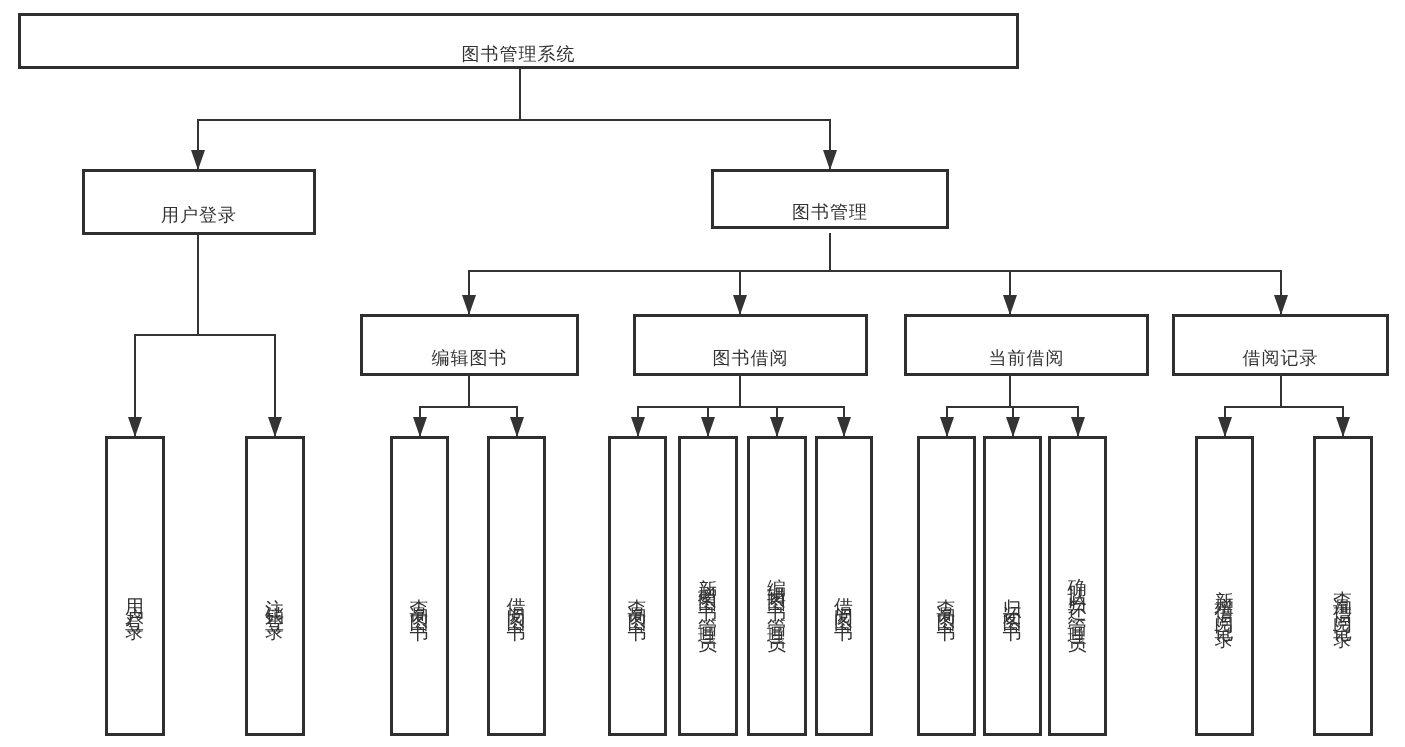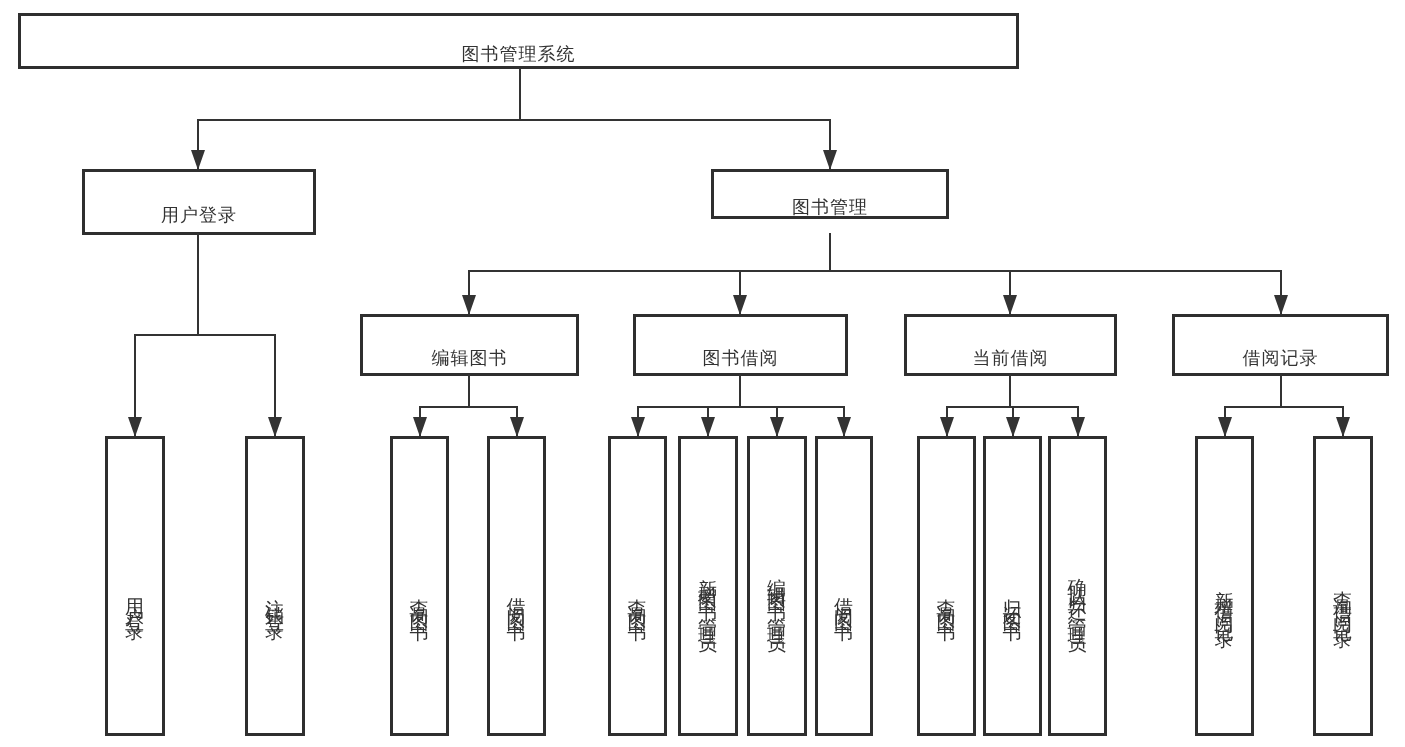--- a/index.html
+++ b/index.html
@@ -31,31 +31,31 @@
 
 <div class="canvas">
 
   <div class="node" style="left:18px;top:13px;width:1001px;height:56px;">
     <span class="lbl">图书管理系统</span>
   </div>
 
   <div class="node" style="left:82px;top:169px;width:234px;height:66px;">
     <span class="lbl">用户登录</span>
   </div>
-  <div class="node" style="left:711px;top:169px;width:238px;height:50px;">
+  <div class="node" style="left:711px;top:169px;width:238px;height:60px;">
     <span class="lbl">图书管理</span>
   </div>
 
   <div class="node" style="left:360px;top:314px;width:219px;height:62px;">
     <span class="lbl">编辑图书</span>
   </div>
-  <div class="node" style="left:633px;top:314px;width:215px;height:62px;">
+  <div class="node" style="left:633px;top:314px;width:235px;height:62px;">
     <span class="lbl">图书借阅</span>
   </div>
-  <div class="node" style="left:904px;top:314px;width:213px;height:62px;">
+  <div class="node" style="left:904px;top:314px;width:245px;height:62px;">
     <span class="lbl">当前借阅</span>
   </div>
   <div class="node" style="left:1172px;top:314px;width:217px;height:62px;">
     <span class="lbl">借阅记录</span>
   </div>
 
   <div class="node leaf" style="left:105px;top:436px;width:60px;height:300px;">
     <span class="lbl">用户登录</span>
   </div>
   <div class="node leaf" style="left:245px;top:436px;width:60px;height:300px;">

